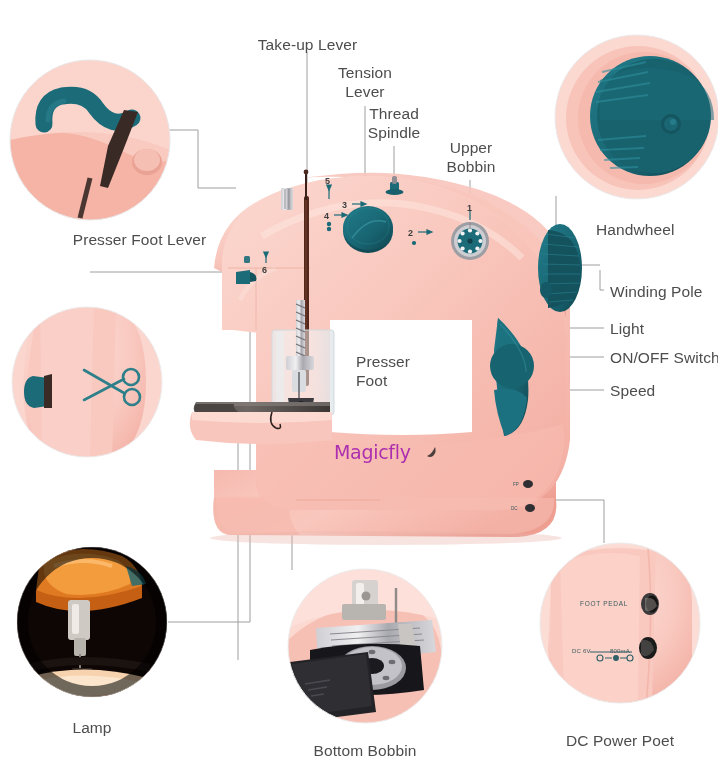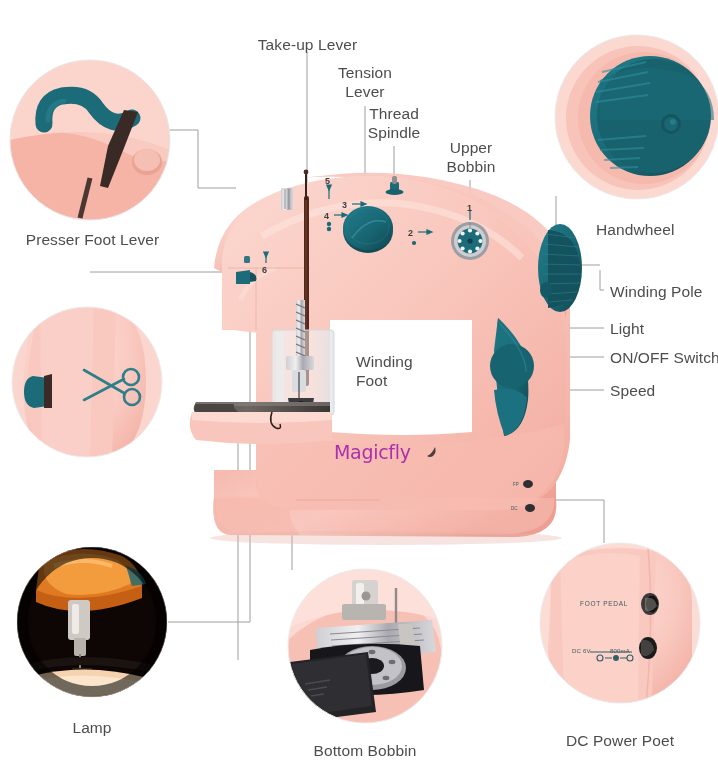--- a/index.html
+++ b/index.html
@@ -549,24 +549,24 @@
   <div class="lbl l" style="left:596px;top:221px;">Handwheel</div>
 
   <div class="lbl l" style="left:610px;top:283px;">Winding Pole</div>
 
   <div class="lbl l" style="left:610px;top:320px;">Light</div>
 
   <div class="lbl l" style="left:610px;top:349px;">ON/OFF Switch</div>
 
   <div class="lbl l" style="left:610px;top:382px;">Speed</div>
 
-  <div class="lbl c" style="left:0px;top:231px;width:185px;">Presser Foot Lever</div>
-
-
-  <div class="lbl l" style="left:356px;top:353px;">Winding</div>
+  <div class="lbl c" style="left:0px;top:231px;width:185px;padding-left:47px;">Presser Foot Lever</div>
+
+
+  <div class="lbl l" style="left:356px;top:353px;">Presser</div>
   <div class="lbl l" style="left:356px;top:372px;">Foot</div>
 
   <div class="lbl c" style="left:285px;top:742px;width:160px;">Bottom Bobbin</div>
 
   <div class="lbl c" style="left:22px;top:719px;width:140px;">Lamp</div>
 
   <div class="lbl c" style="left:540px;top:732px;width:160px;">DC Power Poet</div>
 
   <div class="num" style="left:325px;top:176px;">5</div>
   <div class="num" style="left:324px;top:211px;">4</div>

